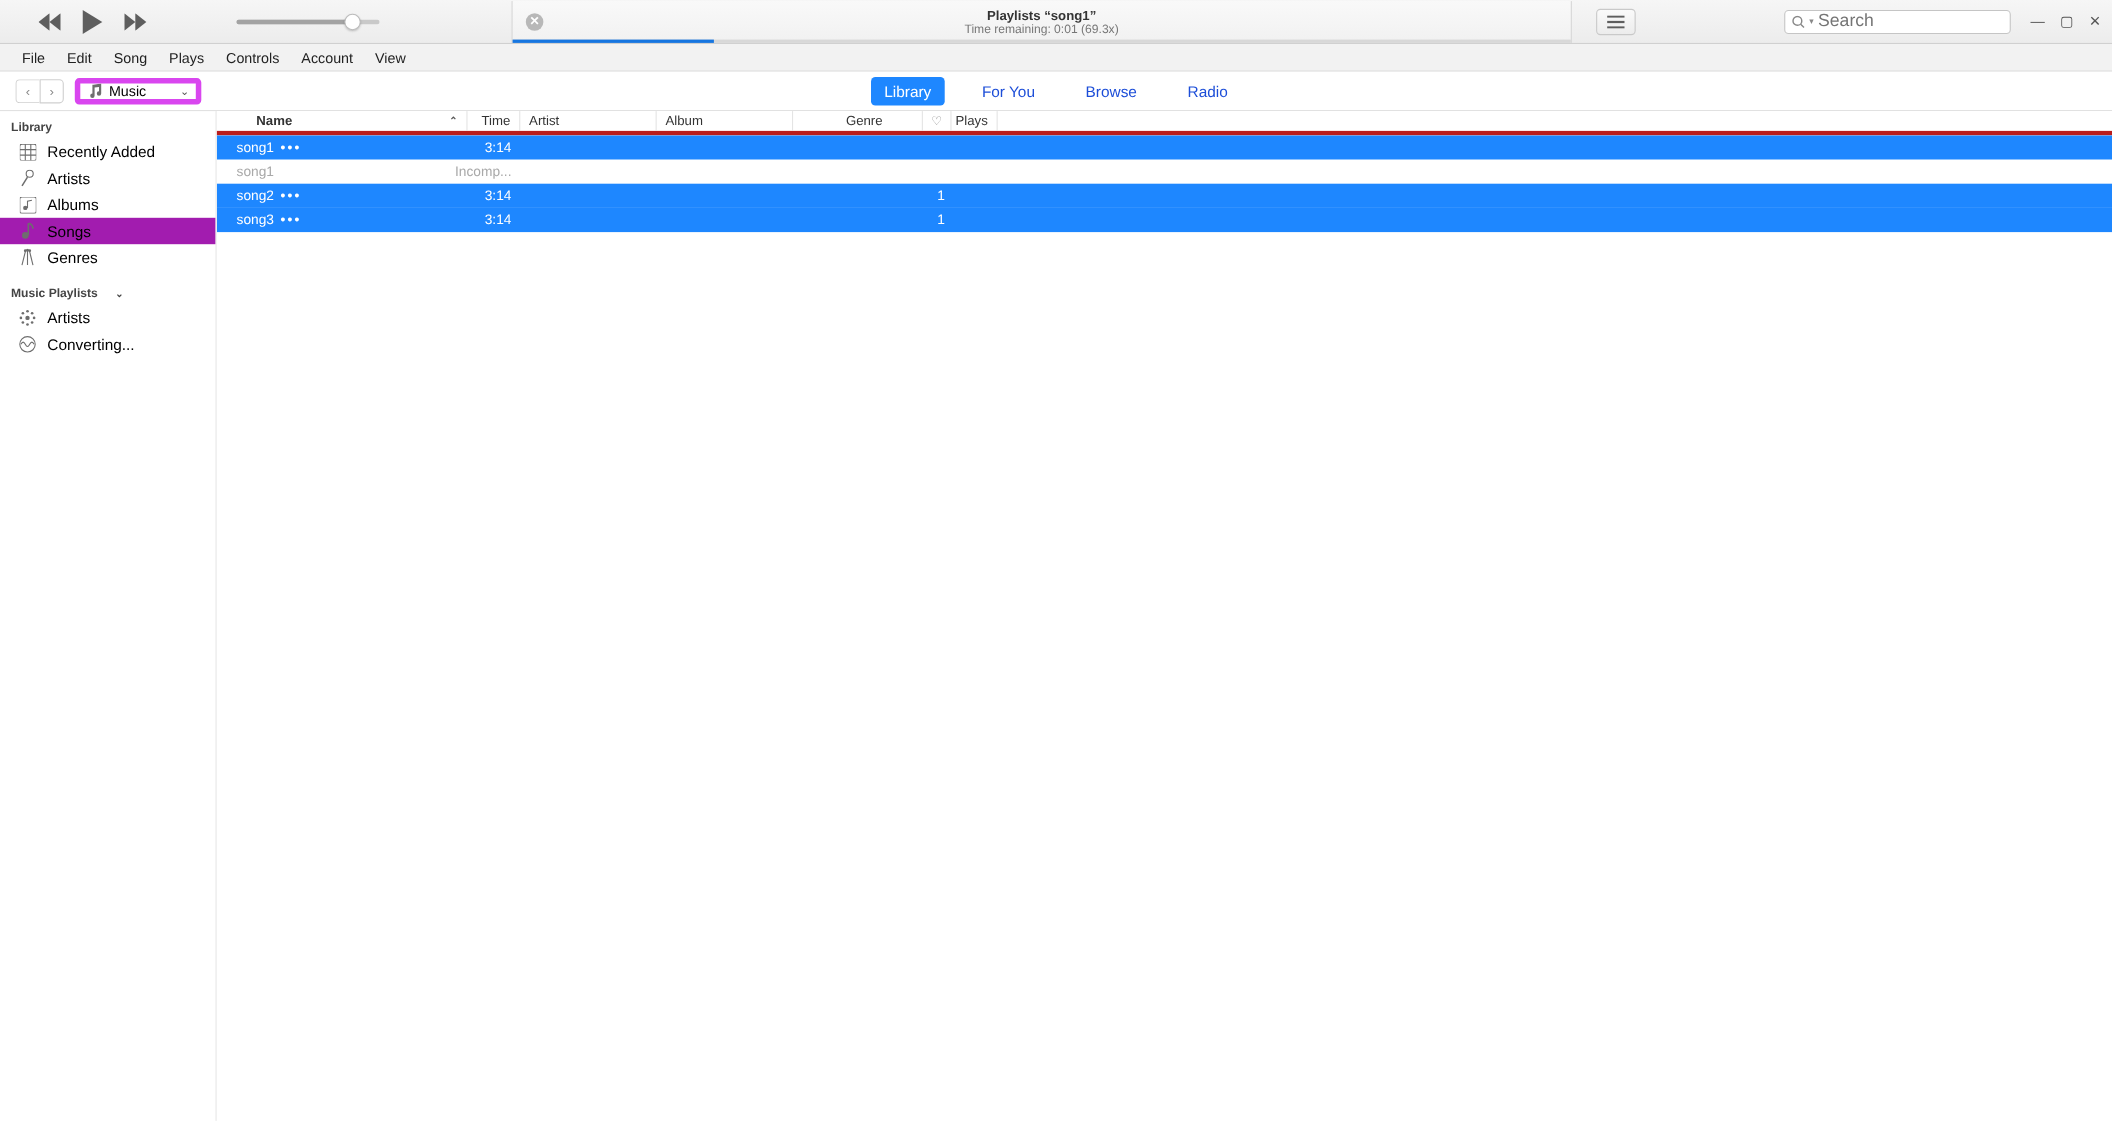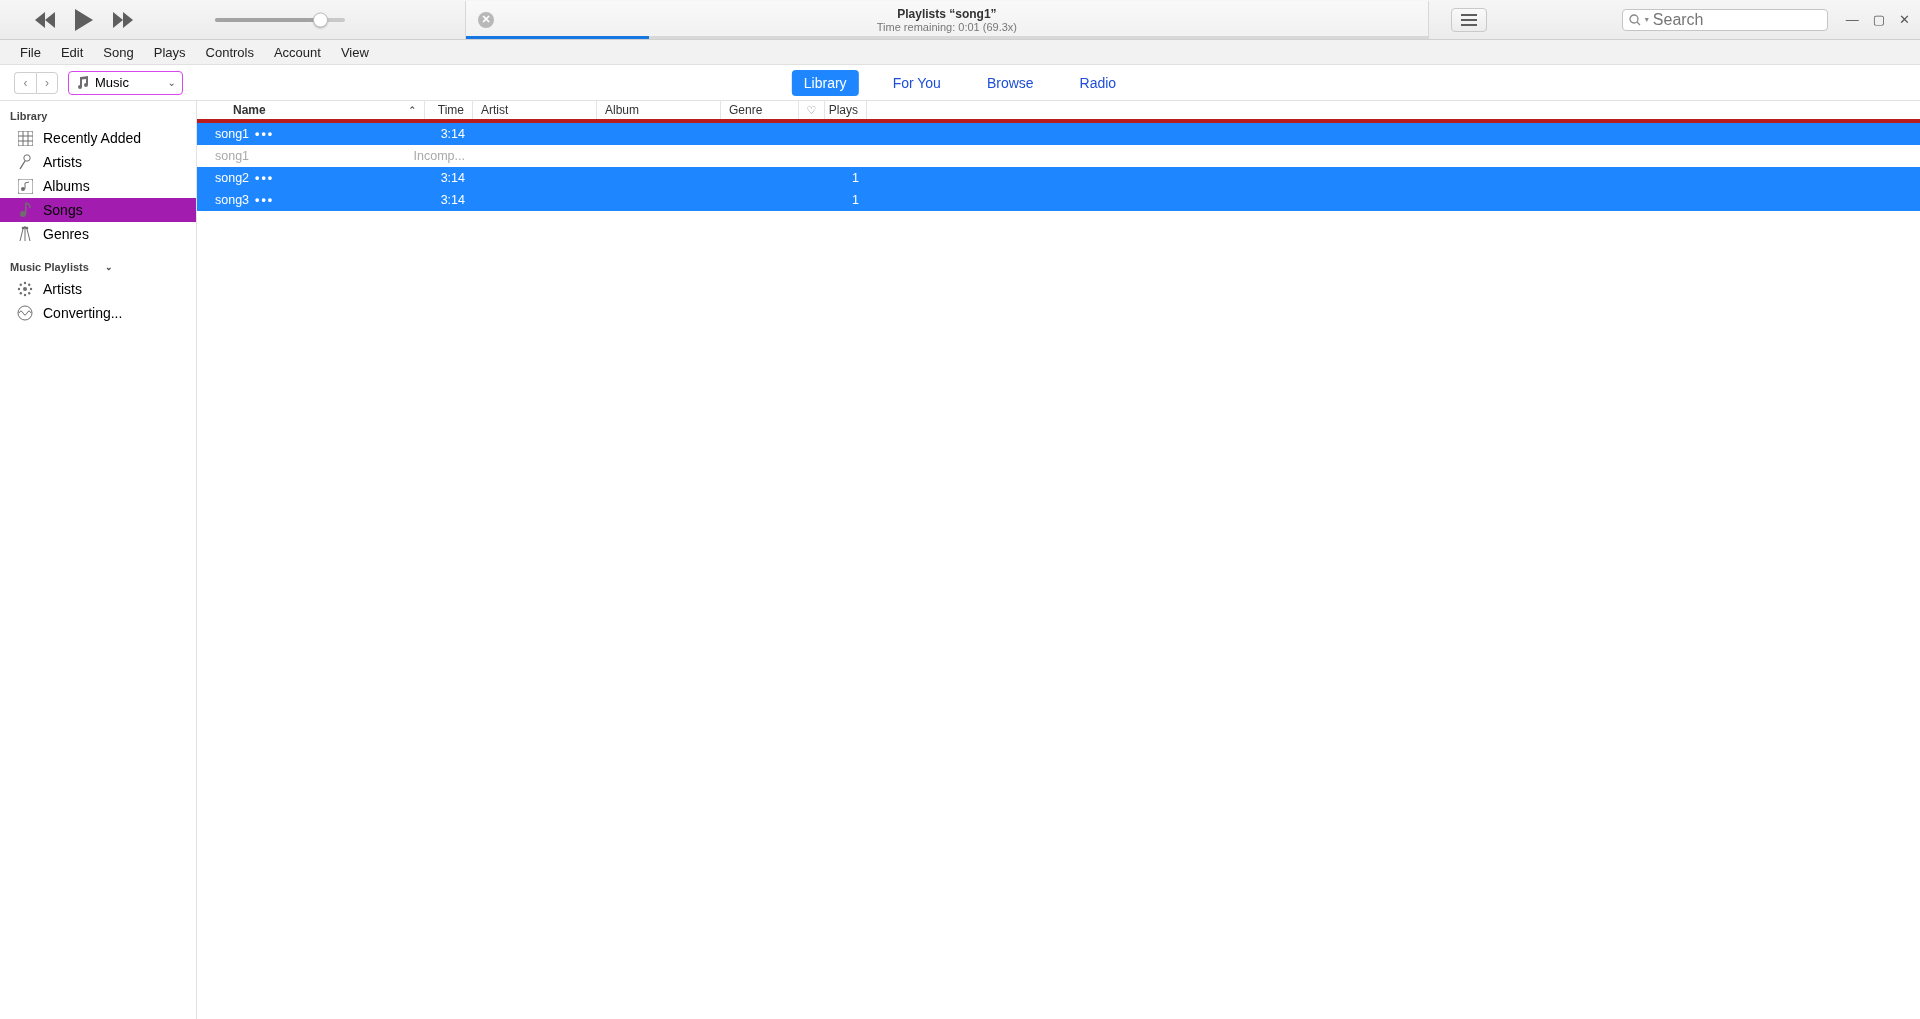--- a/index.html
+++ b/index.html
@@ -97,21 +97,21 @@
   .nav-arrows button{
     width:22px; height:22px; background:#fff;
     border:1px solid #cfcfcf; color:#888;
     display:flex; align-items:center; justify-content:center;
     cursor:pointer; font-size:12px;
   }
   .nav-arrows button:first-child{ border-radius:4px 0 0 4px; border-right:none;}
   .nav-arrows button:last-child{ border-radius:0 4px 4px 0;}
   .source-select{
     margin-left:10px; height:24px; width:115px;
-    border:1px solid #d946ef; border-radius:4px;
+    border:5px solid #d946ef; border-radius:4px;
     display:flex; align-items:center; padding:0 8px; gap:6px;
     font-size:13px; cursor:pointer; position:relative;
   }
   .source-select .caret{ position:absolute; right:6px; font-size:10px; color:#555;}
   .tabs{
     position:absolute; left:50%; transform:translateX(-50%);
     display:flex; gap:22px; font-size:14px;
   }
   .tab{ padding:5px 12px; border-radius:4px; color:#1d4ed8; cursor:pointer;}
   .tab.active{ background:#1e87ff; color:#fff;}
@@ -150,21 +150,21 @@
     display:flex; align-items:center; padding:0 8px;
     cursor:pointer; position:relative;
   }
   .th.name{ font-weight:700; padding-left:18px;}
   .sort-caret{ margin-left:auto; font-size:9px; color:#555;}
   .col-status{ width:18px; border-right:none; padding:0;}
   .col-name  { width:210px;}
   .col-time  { width:48px; justify-content:flex-end;}
   .col-artist{ width:124px;}
   .col-album { width:124px;}
-  .col-genre { width:78px;}
+  .col-genre { width:78px;margin-left:40px;}
   .col-love  { width:26px; justify-content:center;}
   .col-plays { width:42px; justify-content:flex-end;}
   .col-rest  { flex:1; border-right:none;}
 
   .rows{ height:calc(100% - 22px); overflow:hidden; position:relative;}
   .row{
     height:22px; display:flex; align-items:center;
     font-size:12.5px; color:#333;
   }
   .row .c{ padding:0 8px; height:100%; display:flex; align-items:center;}

